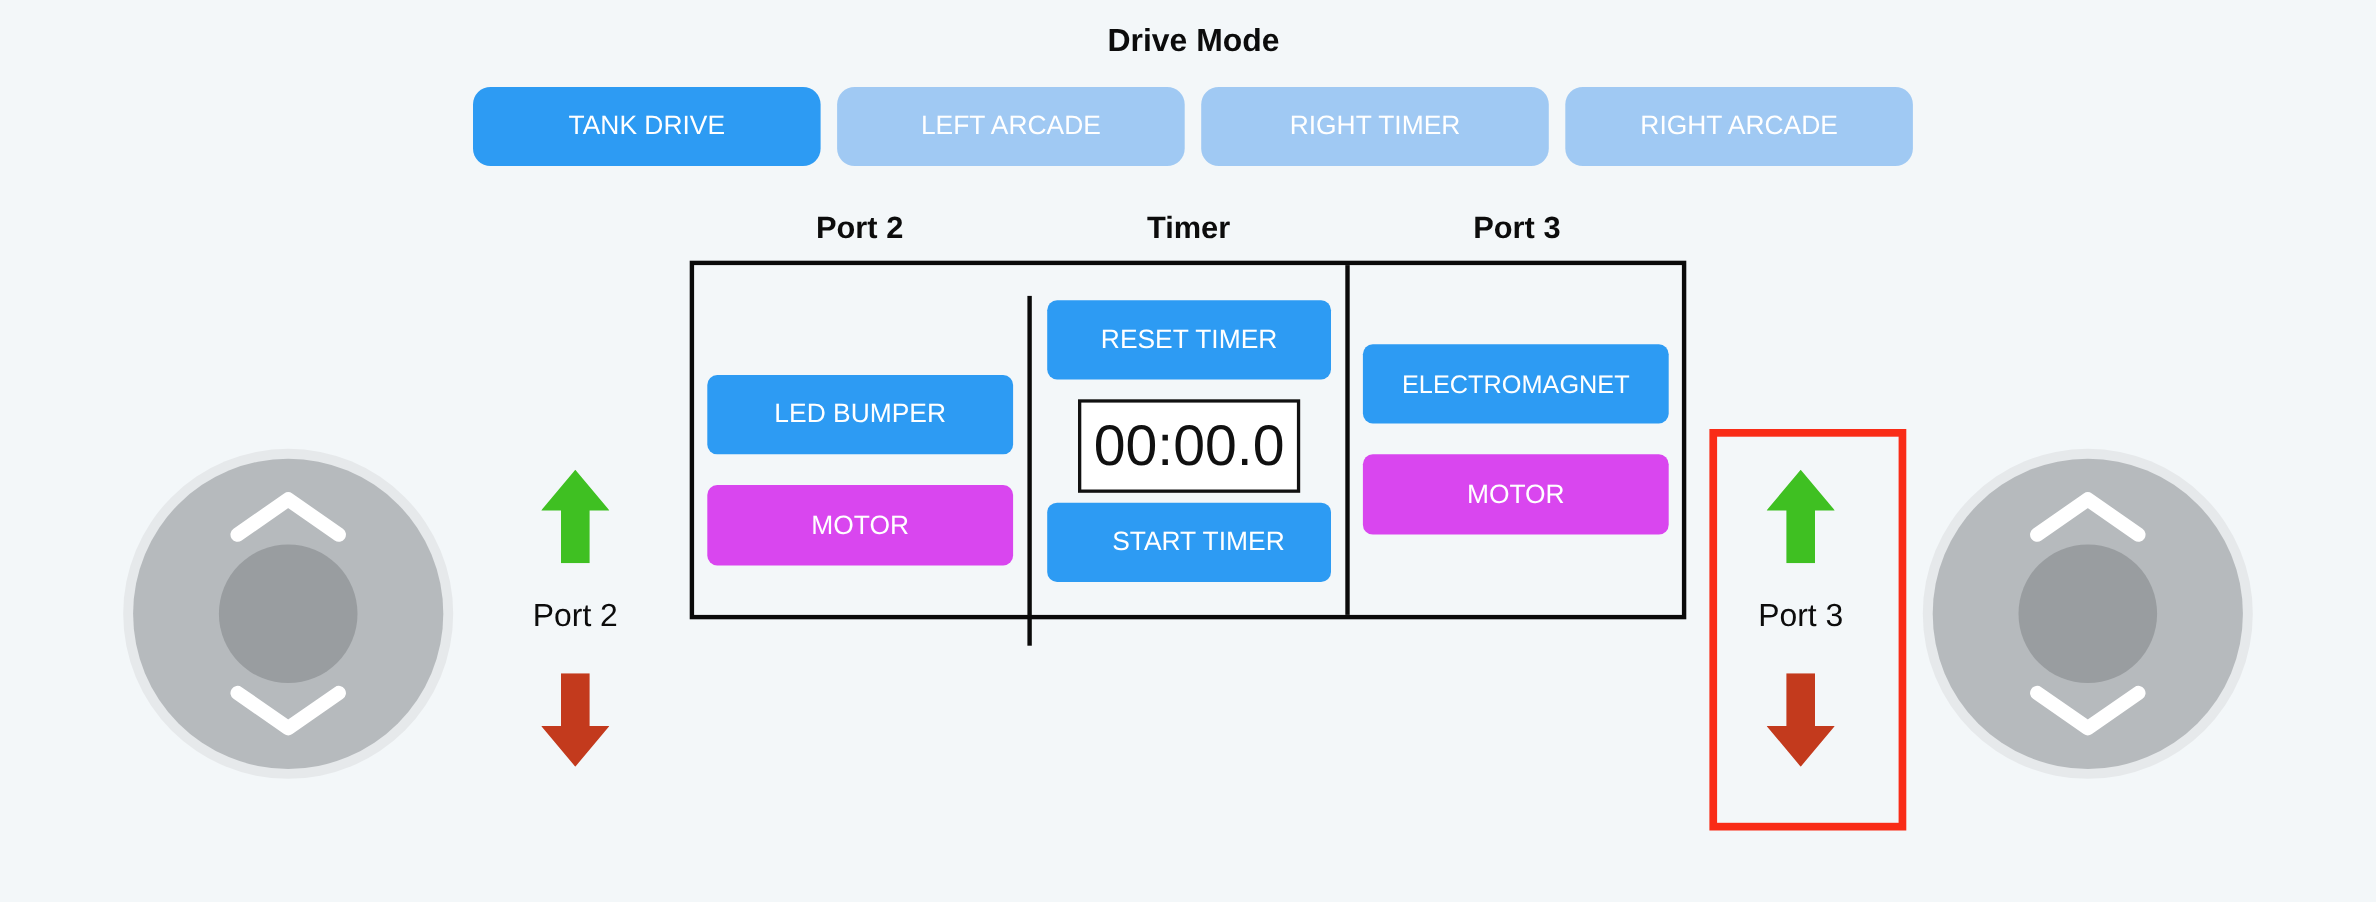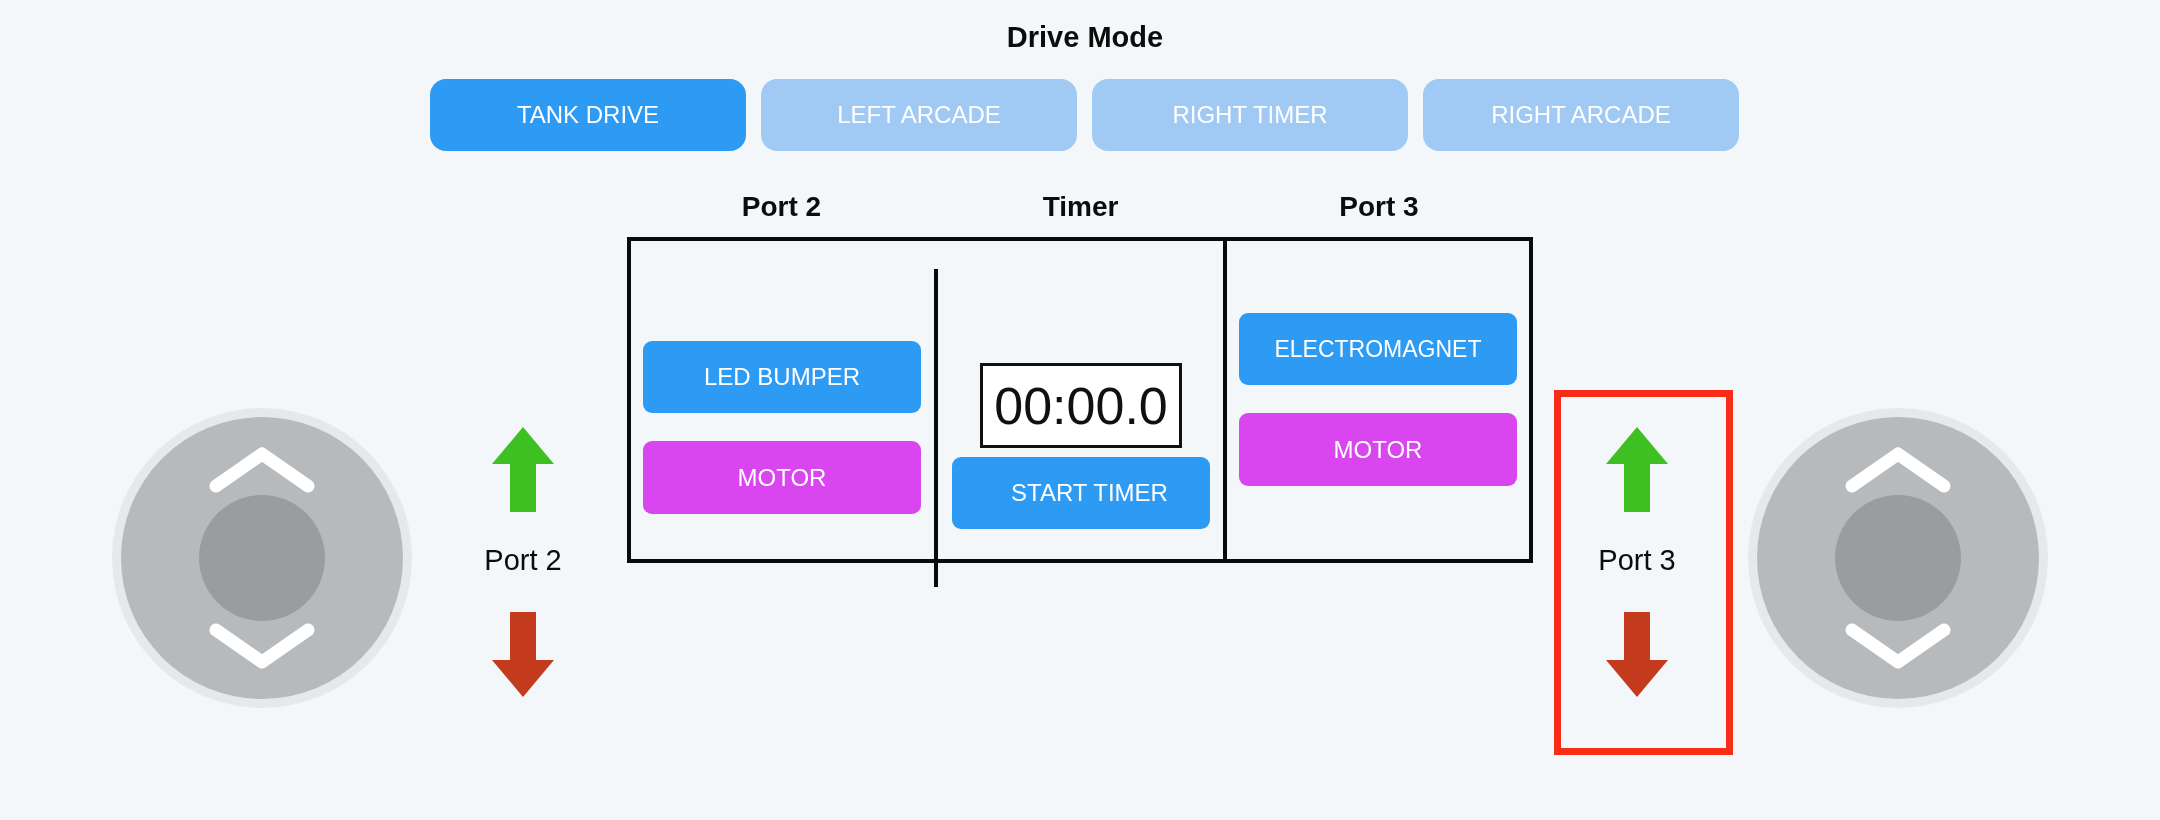--- a/index.html
+++ b/index.html
@@ -85,20 +85,21 @@
   <div class="h2">Timer</div>
   <div class="h3">Port 3</div>
 </div>
 
 <div class="abs panel">
   <div class="cell cell-port2">
     <button class="cbtn led">LED BUMPER</button>
     <button class="cbtn inactive mot2">MOTOR</button>
   </div>
   <div class="cell cell-timer">
+    <button class="cbtn reset">RESET TIMER</button>
     <div class="display">00:00.0</div>
     <button class="cbtn start">START TIMER</button>
   </div>
   <div class="cell cell-port3">
     <button class="cbtn emag">ELECTROMAGNET</button>
     <button class="cbtn inactive mot3">MOTOR</button>
   </div>
 </div>
 
 <div class="abs arrow up-left">

